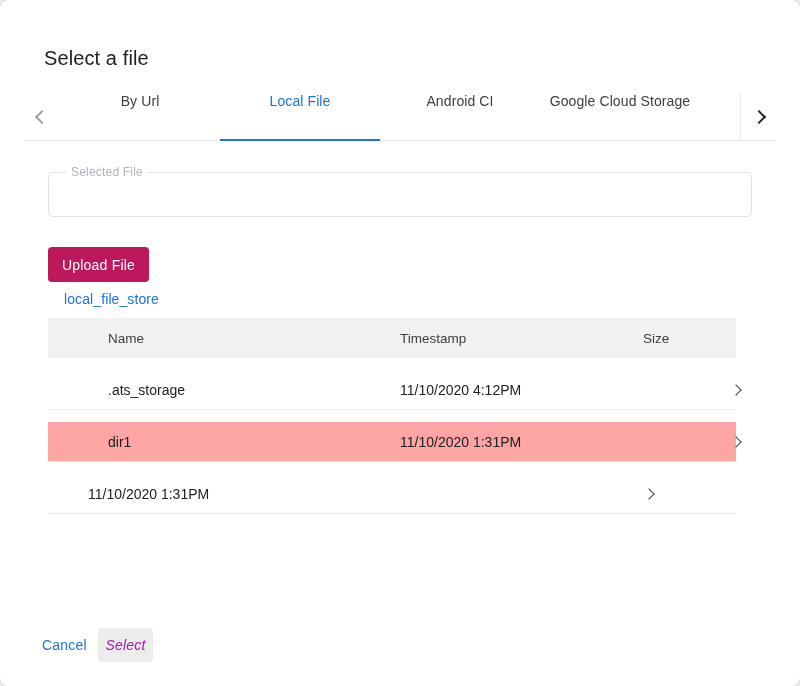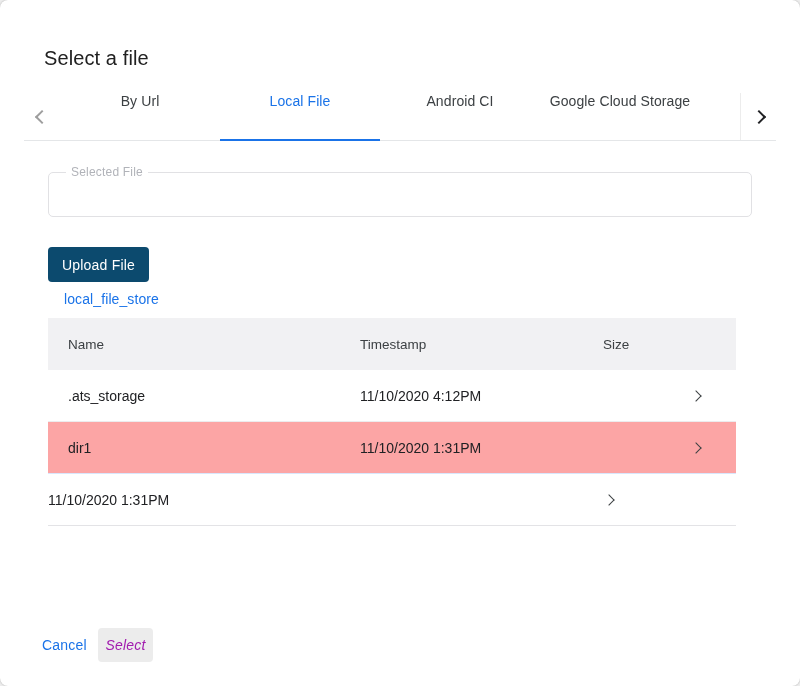--- a/index.html
+++ b/index.html
@@ -112,21 +112,21 @@
     font-size: 14px;
     font-family: inherit;
     color: #202124;
   }
 
   
   .upload-btn {
     position: absolute;
     left: 48px; top: 247px;
     width: 101px; height: 35px;
-    background: #0c4a6e;
+    background: #be185d;
     color: #ffffff;
     border: none;
     border-radius: 4px;
     font-size: 14px;
     font-weight: 500;
     font-family: inherit;
     letter-spacing: .2px;
     cursor: pointer;
   }
 
@@ -144,34 +144,36 @@
   
   .file-table {
     position: absolute;
     left: 48px; top: 318px;
     width: 688px;
   }
   .trow, .thead {
     display: grid;
     grid-template-columns: 312px 243px 87px 46px;
     align-items: center;
-    height: 52px;
+    height: 40px;
+    padding-left: 40px;
   }
   .thead {
     background: #f1f1f3;
     font-size: 13.5px;
     color: #3c4043;
   }
   .thead > div:first-child { padding-left: 20px; }
   .trow {
     background: #ffffff;
     border-bottom: 1px solid #ececee;
     font-size: 14px;
     color: #202124;
     cursor: pointer;
+    margin-top: 12px;
   }
   .trow.selected { background: #fca5a5; border-bottom-color: #d9e7fc; }
   .trow:last-child { border-bottom: 1px solid #e3e3e6; }
   .cell.name { padding-left: 20px; }
   .cell.nav { display: flex; justify-content: flex-start; padding-left: 2px; }
 
   
   .cancel-btn {
     position: absolute;
     left: 24px; top: 628px;

